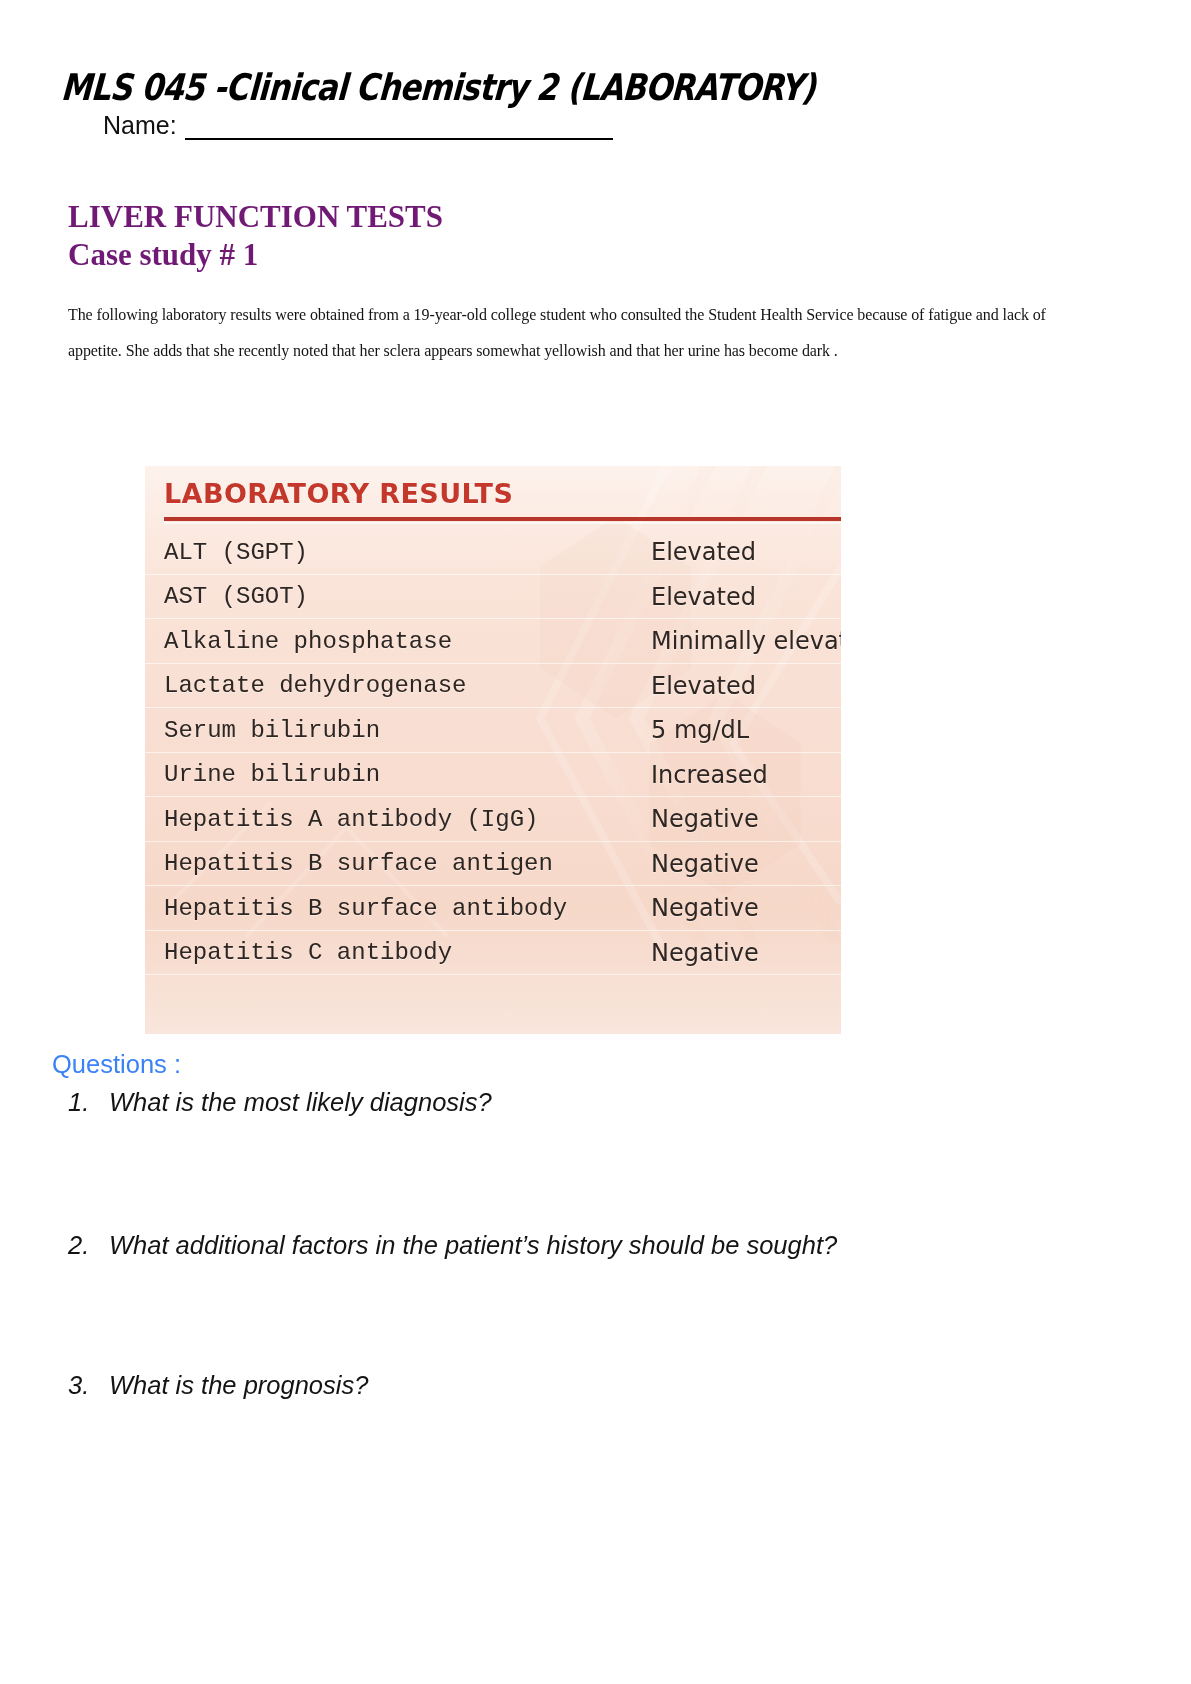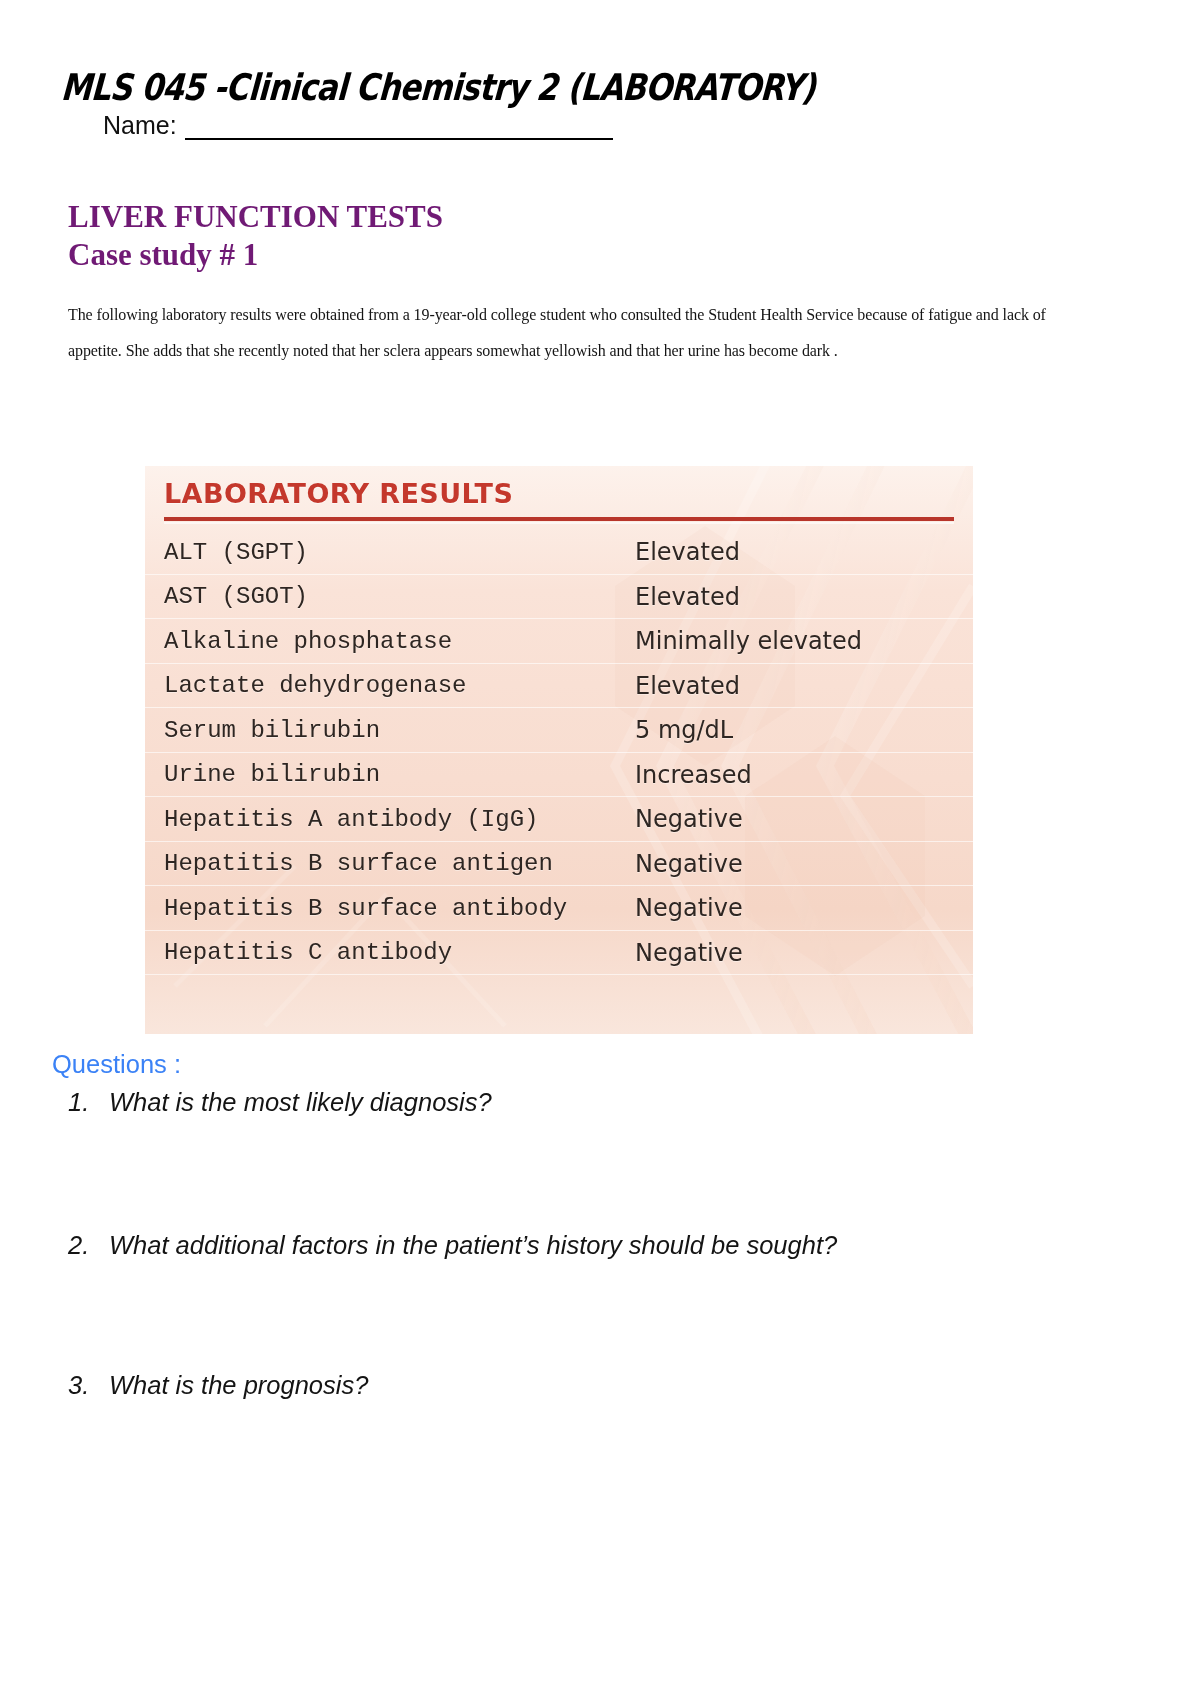--- a/index.html
+++ b/index.html
@@ -88,21 +88,21 @@
     line-height: 36px;
     color: #141414;
     letter-spacing: -0.1px;
   }
 
   
   .lab-card {
     position: absolute;
     left: 145px;
     top: 466px;
-    width: 828px;
+    width: 696px;
     height: 568px;
     overflow: hidden;
     background:
       linear-gradient(180deg, #fdf2ec 0%, #fae3d8 22%, #f8ddd0 55%, #f6d8c9 78%, #f9e6dc 100%);
   }
   
   .lab-watermark {
     position: absolute;
     inset: 0;
     pointer-events: none;
@@ -154,21 +154,21 @@
     position: absolute;
     left: 19px;
     font-family: Liberation Mono, monospace;
     font-size: 24px;
     color: #2e2622;
     white-space: nowrap;
     text-shadow: 0 1px 0 rgba(255,255,255,0.4);
   }
   .lab-row .cell-value {
     position: absolute;
-    left: 490px;
+    left: 506px;
     font-family: "DejaVu Sans", sans-serif;
     font-size: 24px;
     color: #2e2622;
     white-space: nowrap;
     text-shadow: 0 1px 0 rgba(255,255,255,0.4);
   }
 
   
   .questions-label {
     position: absolute;

